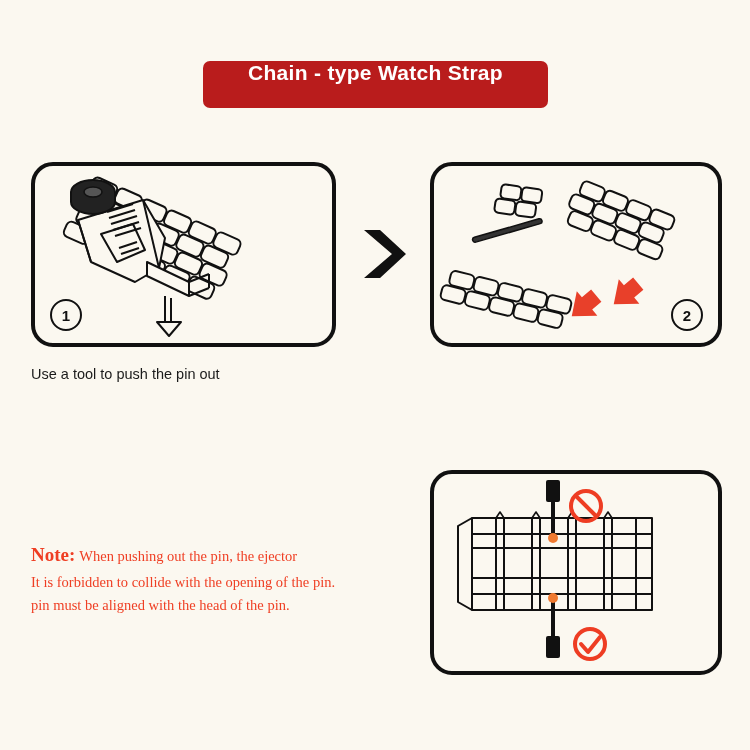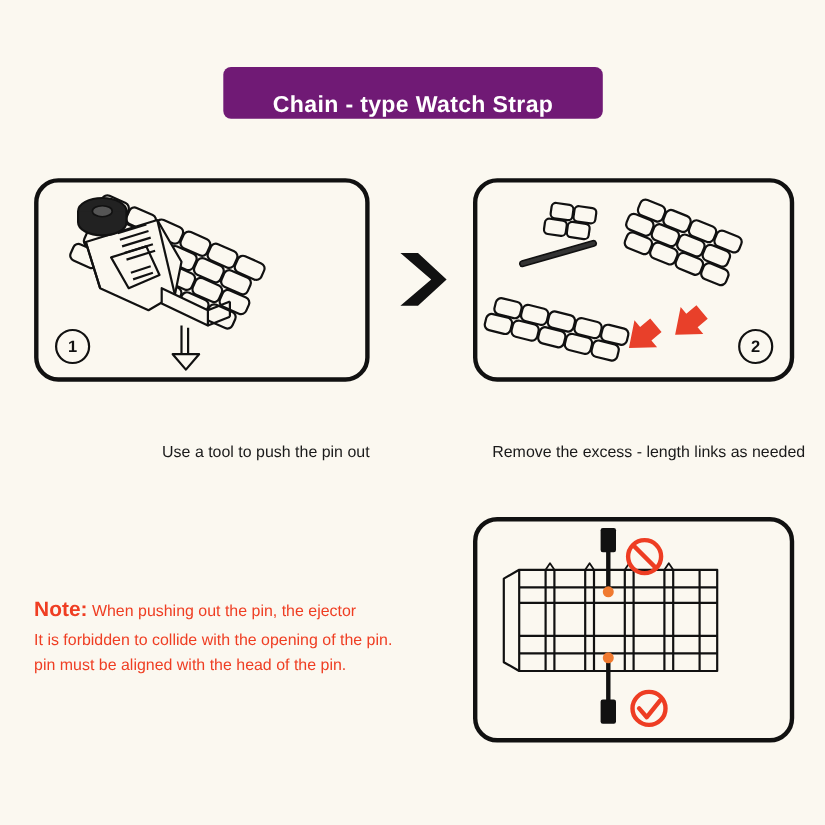--- a/index.html
+++ b/index.html
@@ -20,24 +20,24 @@
     height: 750px;
   }
 
   
   .title-banner {
     position: absolute;
     left: 203px;
     top: 61px;
     width: 345px;
     height: 47px;
-    background: #701a75;
+    background: #b91c1c;
     border-radius: 7px;
     display: flex;
-    align-items: flex-end;
+    align-items: flex-start;
     justify-content: center;
   }
   .title-banner .title-text {
     color: #ffffff;
     font-size: 21px;
     font-weight: bold;
     letter-spacing: 0.3px;
     white-space: nowrap;
   }
 
@@ -65,25 +65,24 @@
     font-size: 15px;
     font-weight: bold;
     color: #111;
     background: #fbf8f0;
   }
   #badge-1 { left: 15px; bottom: 12px; }
   #badge-2 { right: 15px; bottom: 12px; }
 
   .caption {
     position: absolute;
-    text-align: right;
+    text-align: left;
     font-size: 14.5px;
     color: #1a1a1a;
     line-height: 1.45;
-    margin-top: 37px;
   }
   #caption-1 { left: 31px;  top: 364px; width: 305px; }
   #caption-2 { left: 420px; top: 364px; width: 312px; }
 
   
   .big-arrow {
     position: absolute;
     left: 358px;
     top: 228px;
     width: 50px;
@@ -95,20 +94,21 @@
     position: absolute;
     left: 31px;
     top: 540px;
     width: 380px;
   }
   .note-line {
     color: #ef3e23;
     font-size: 14.5px;
     line-height: 1.62;
     white-space: nowrap;
+    font-family: Liberation Serif, serif;
   }
   .note-label {
     color: #ef3e23;
     font-size: 19px;
     font-weight: bold;
     margin-right: 4px;
   }
 
   
   svg { display: block; }
@@ -260,21 +260,20 @@
 
       <g>
         <path d="M176,128 L196,112 L196,120 L208,120 L208,136 L196,136 L196,144 Z" fill="#e8402a" transform="rotate(-40 192 128)"></path>
       </g>
       <g>
         <path d="M134,140 L154,124 L154,132 L166,132 L166,148 L154,148 L154,156 Z" fill="#e8402a" transform="rotate(-40 150 140)"></path>
       </g>
     </svg>
     <div class="step-badge" id="badge-2">2</div>
   </div>
-  <div class="caption" id="caption-2">Remove the excess - length links as needed</div>
 
   <div class="note-block">
     <div class="note-line">
       <span class="note-label">Note:</span><span>When pushing out the pin, the ejector</span>
     </div>
     <div class="note-line">It is forbidden to collide with the opening of the pin.</div>
     <div class="note-line">pin must be aligned with the head of the pin.</div>
   </div>
 
   <div class="panel" id="panel-3">

